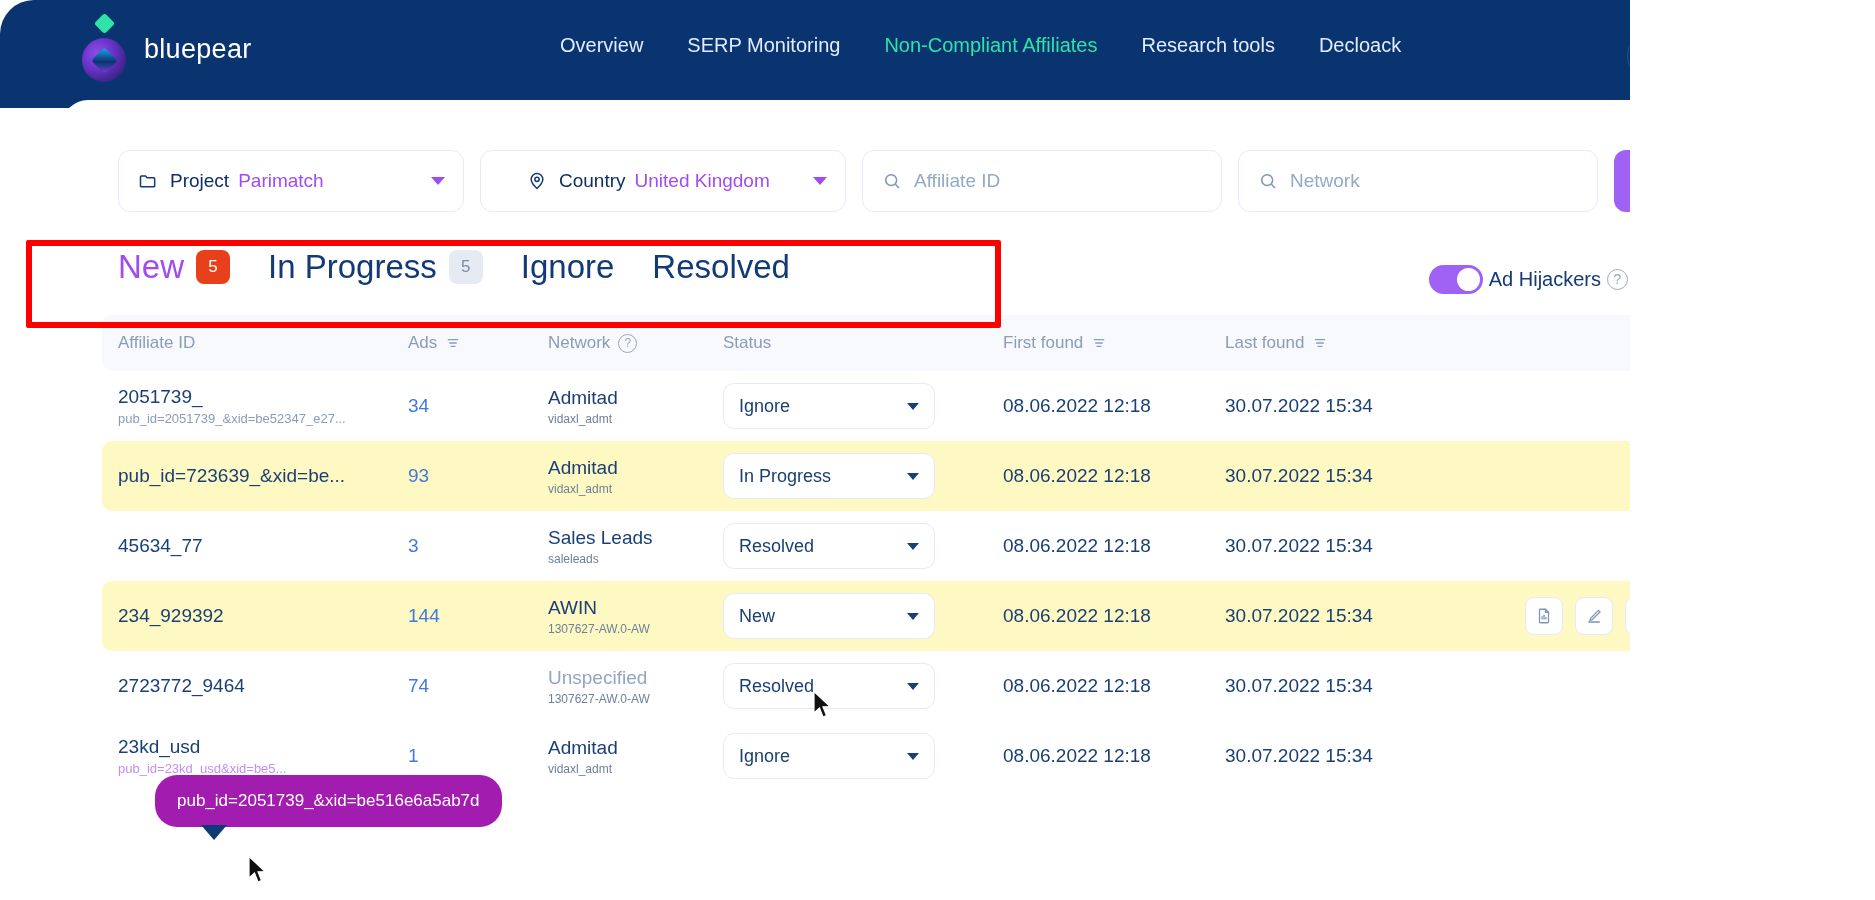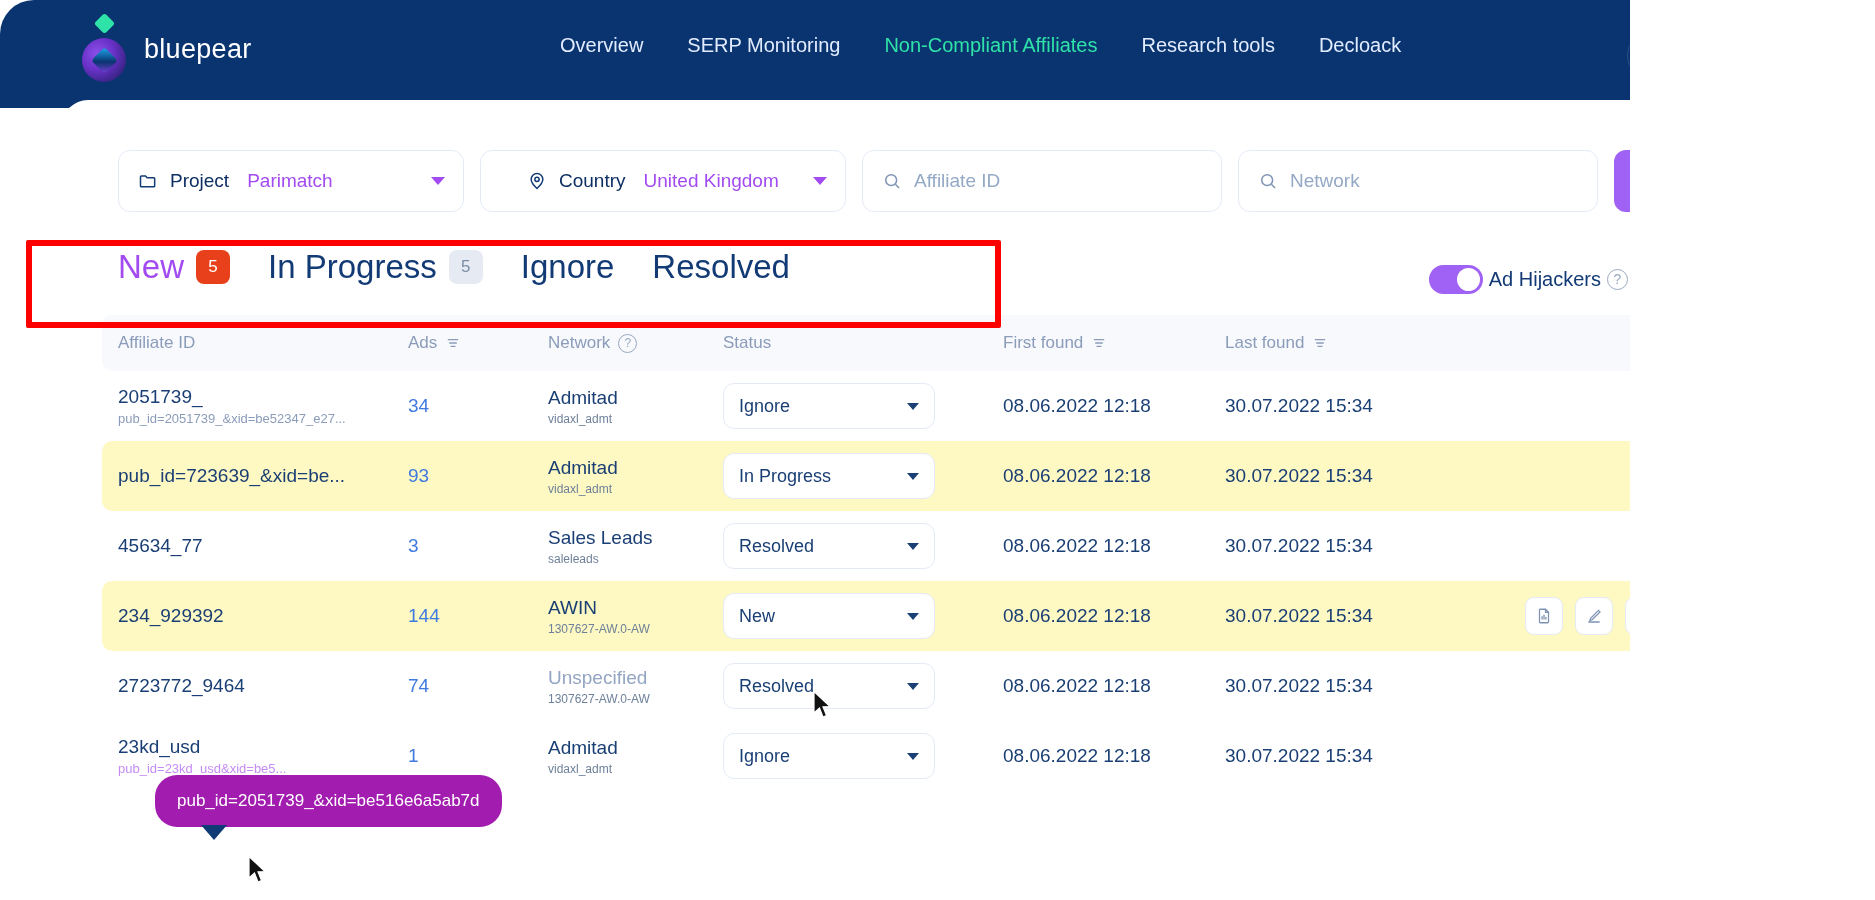--- a/index.html
+++ b/index.html
@@ -154,21 +154,21 @@
   .filter-pill.project { width: 346px; }
   .filter-pill.country { width: 366px; padding-left: 45px; }
   .filter-pill.search  { width: 360px; }
   .pill-icon {
     width: 22px; height: 22px;
     margin-right: 11px;
     display: flex; align-items: center; justify-content: center;
     flex: none;
   }
   .pill-label { color: #0d2f63; font-size: 19px; white-space: nowrap; }
-  .pill-value { color: #a24bf0; font-size: 19px; margin-left: 18px; white-space: nowrap; }
+  .pill-value { color: #a24bf0; font-size: 19px; margin-left: 9px; white-space: nowrap; }
   .pill-placeholder { color: #94a9c6; font-size: 19px; }
   .pill-caret {
     margin-left: auto;
     width: 0; height: 0;
     border-left: 7px solid transparent;
     border-right: 7px solid transparent;
     border-top: 8px solid #a24bf0;
   }
 
   .filters-btn {

